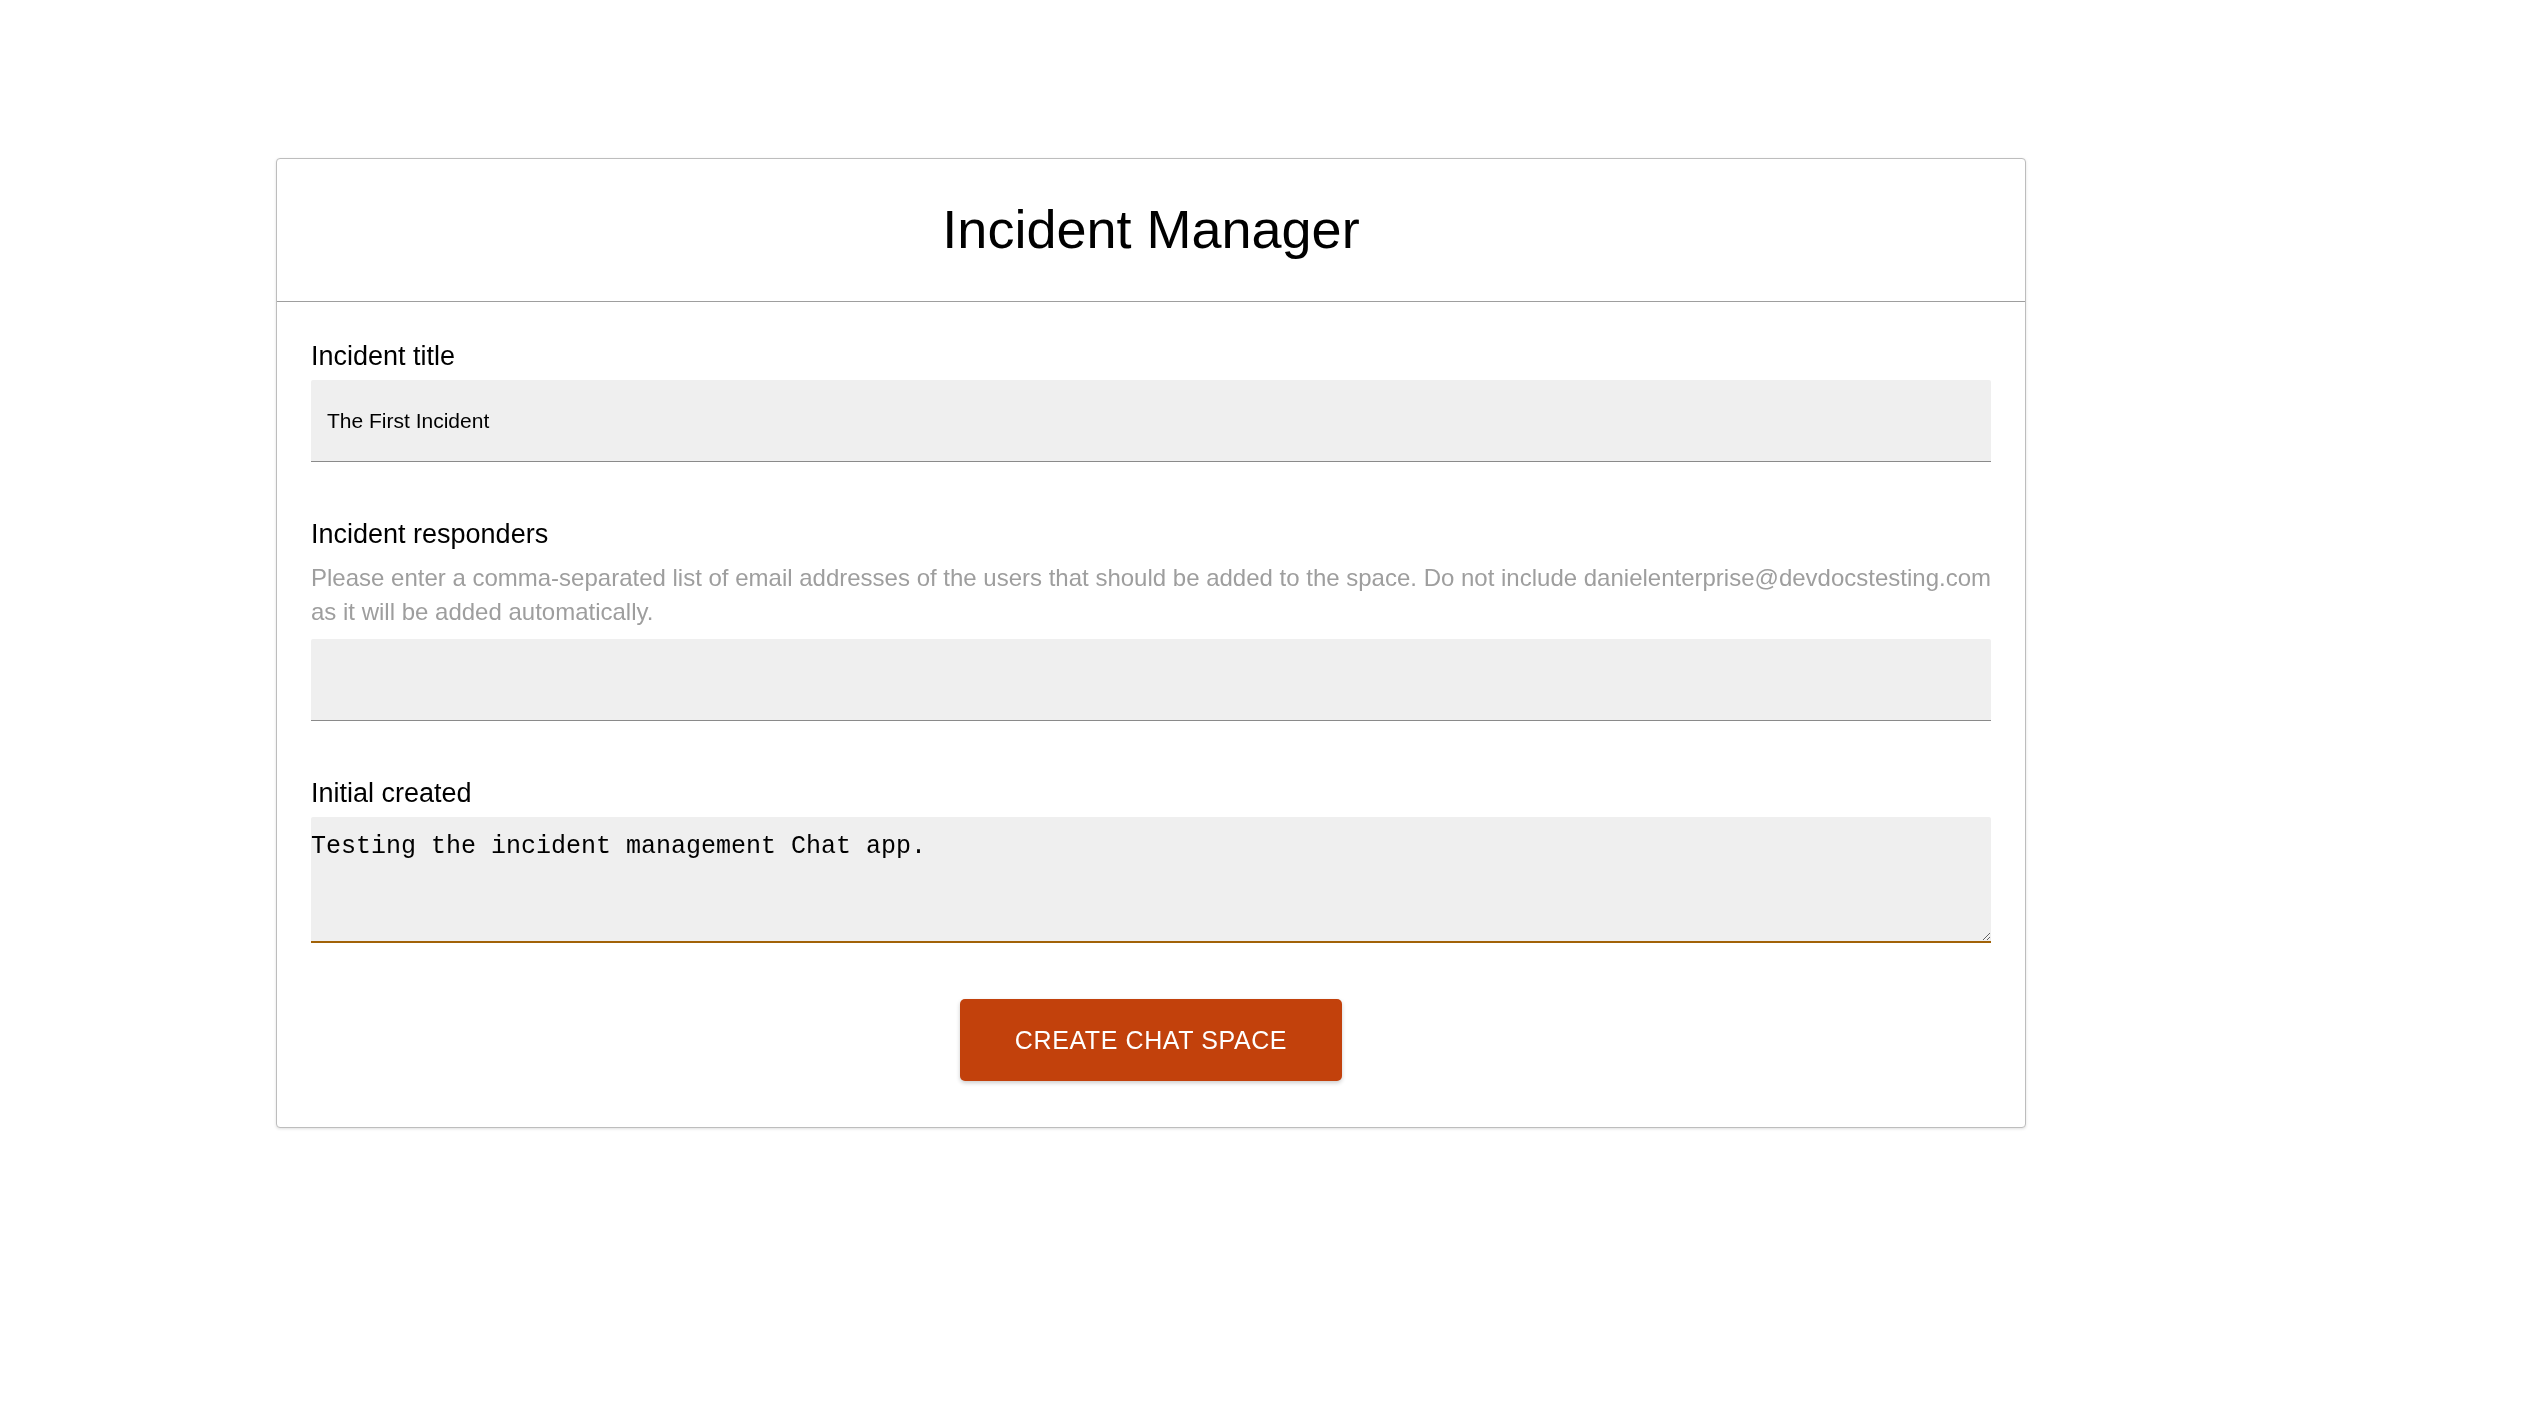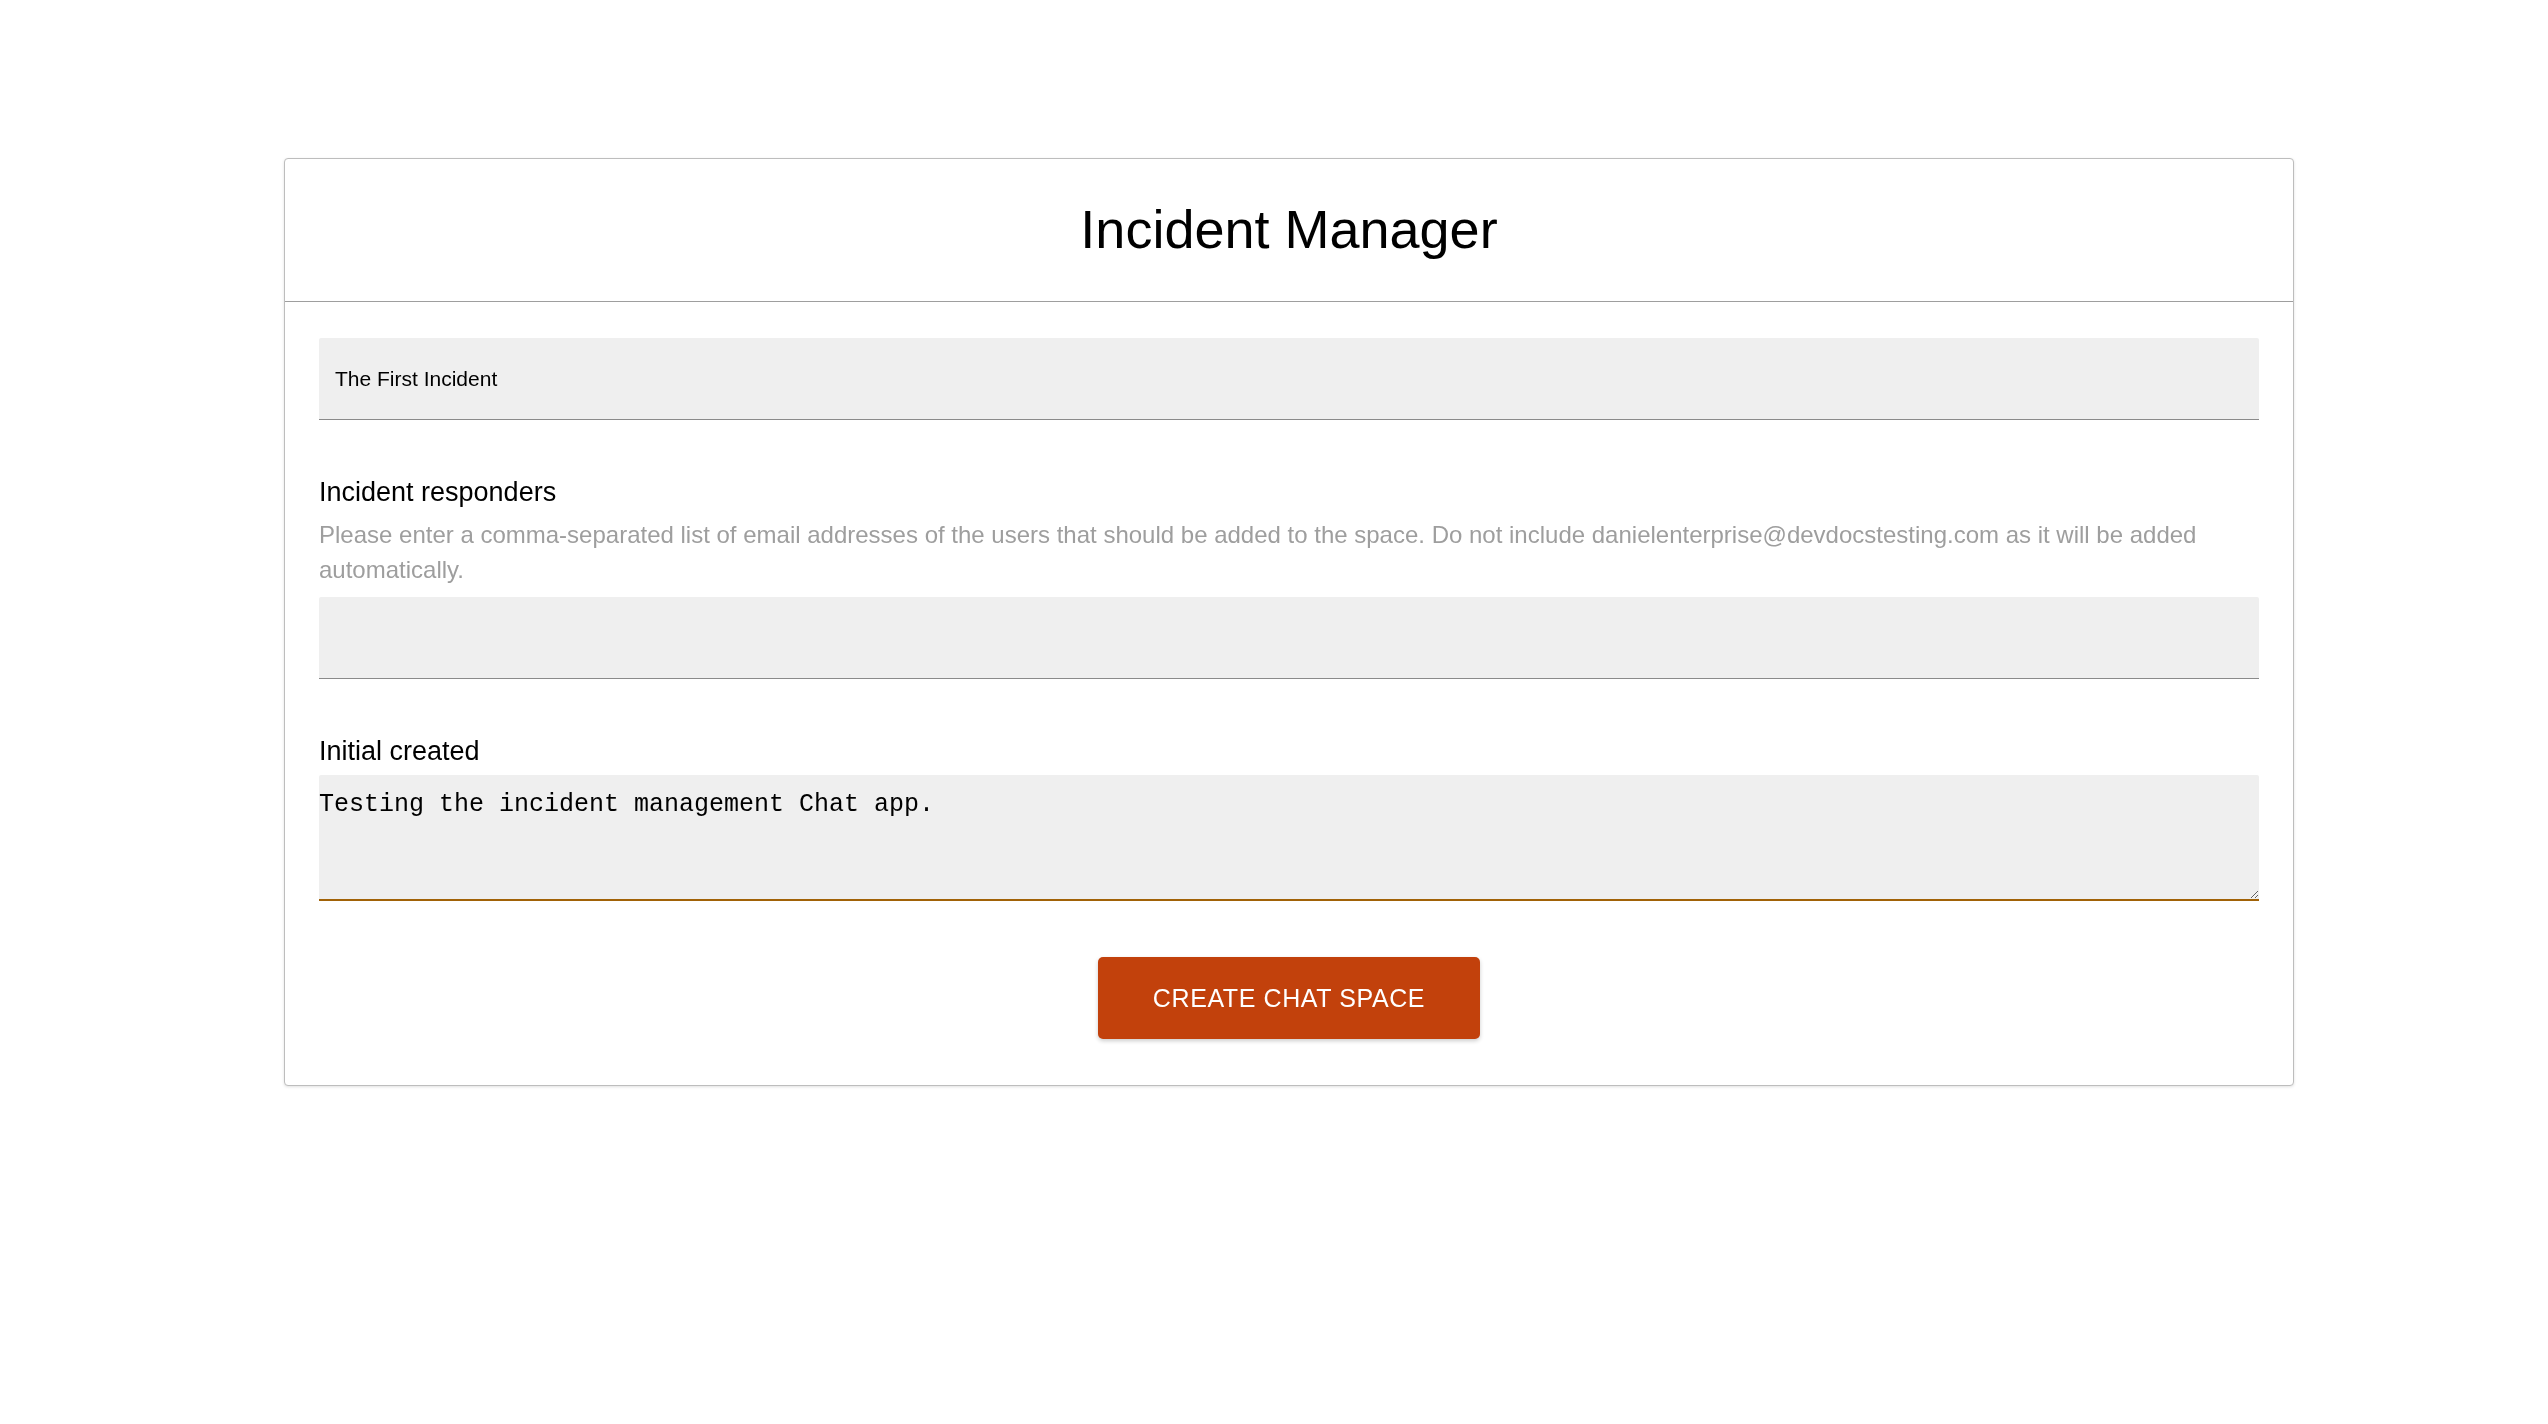--- a/index.html
+++ b/index.html
@@ -14,23 +14,23 @@
 
   .page {
     position: relative;
     width: 2548px;
     height: 1424px;
     background: #ffffff;
   }
 
   .card {
     position: absolute;
-    left: 284px;
+    left: 276px;
     top: 158px;
-    width: 2010px;
+    width: 1750px;
     background: #ffffff;
     border: 1px solid #bdbdbd;
     border-radius: 4px;
     box-shadow: 0 1px 3px rgba(0,0,0,0.12);
     box-sizing: border-box;
   }
 
   .card-header {
     height: 142px;
     border-bottom: 1px solid #9e9e9e;
@@ -140,20 +140,21 @@
 
   <div class="card">
 
     <div class="card-header">
       <h1 class="card-title">Incident Manager</h1>
     </div>
 
     <div class="card-body">
 
       <div class="field-block">
+        <div class="field-label">Incident title</div>
         <input class="field-input" type="text" value="The First Incident" style="">
       </div>
 
       <div class="spacer-1"></div>
 
       <div class="field-block">
         <div class="field-label">Incident responders</div>
         <div class="field-hint">Please enter a comma-separated list of email addresses of the users that should be added to the space. Do not include danielenterprise@devdocstesting.com as it will be added automatically.</div>
         <input class="field-input" type="text" value="" style="">
       </div>

